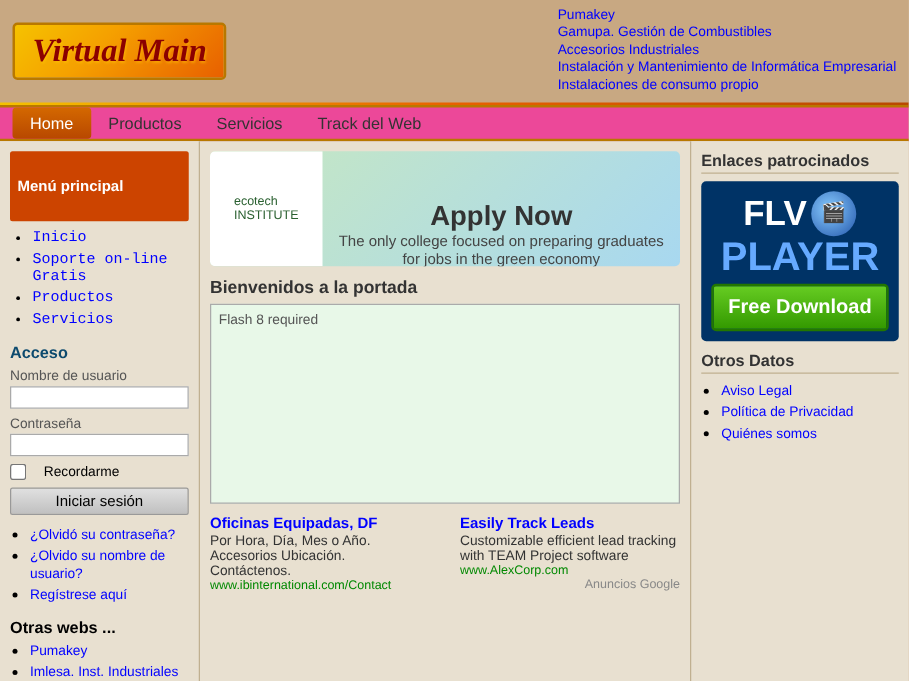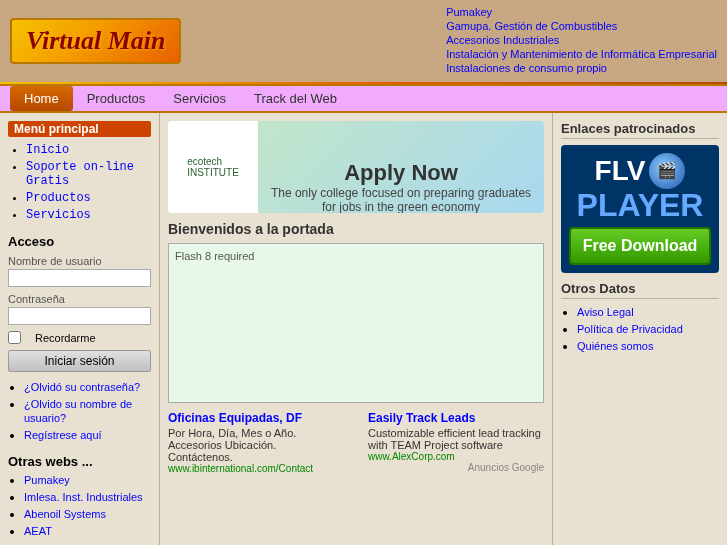--- a/index.html
+++ b/index.html
@@ -7,36 +7,36 @@
 
     
     #header { background: #c8a882; padding: 6px 10px; display: flex; align-items: center; justify-content: space-between; }
     #logo { background: linear-gradient(135deg, #f5c200 0%, #f5a000 40%, #e86000 100%); border-radius: 4px; padding: 6px 14px; border: 2px solid #b87800; }
     #logo-text { font-family: Georgia, serif; font-size: 26px; font-style: italic; color: #8b0000; font-weight: bold; text-shadow: 1px 1px 2px rgba(255,200,0,0.5); }
     #top-links { font-size: 11px; list-style: none; }
     #top-links li { margin-bottom: 2px; }
     #top-links a { color: #00f; text-decoration: none; }
 
     
-    #navbar { background: #f0abfc; border-top: 2px solid #b87800; border-bottom: 2px solid #b87800; padding: 0 10px; display: flex; align-items: center; gap: 0; }
+    #navbar { background: #ec4899; border-top: 2px solid #b87800; border-bottom: 2px solid #b87800; padding: 0 10px; display: flex; align-items: center; gap: 0; }
     .nav-item { padding: 5px 14px; font-size: 13px; color: #333; cursor: pointer; text-decoration: none; }
     .nav-item.active { background: linear-gradient(to bottom, #d46800, #b84800); color: #fff; border-radius: 3px; }
 
     
     #main { display: flex; gap: 0; background: #e8e0d0; min-height: 400px; }
 
     
     #sidebar { width: 160px; min-width: 160px; background: #e8e0d0; padding: 8px; border-right: 1px solid #c0b090; }
-    .sidebar-menu-title { background: #cc4400; color: #fff; font-weight: bold; font-size: 12px; padding: 1px 6px; border-radius: 2px; margin-bottom: 6px; }
+    .sidebar-menu-title { background: #cc4400; color: #fff; font-weight: bold; font-size: 12px; padding: 21px 6px; border-radius: 2px; margin-bottom: 6px; }
     .sidebar-menu ul { list-style: disc; padding-left: 18px; font-family: Liberation Mono, monospace; }
     .sidebar-menu ul li { margin-bottom: 3px; }
     .sidebar-menu ul li a { color: #00f; text-decoration: none; font-size: 12px; }
 
     .sidebar-section { margin-top: 12px; }
-    .sidebar-section-title { font-weight: bold; font-size: 13px; color: #000000; margin-bottom: 6px; }
+    .sidebar-section-title { font-weight: bold; font-size: 13px; color: #0c4a6e; margin-bottom: 6px; }
     .sidebar-label { font-size: 11px; color: #555; margin-bottom: 2px; }
     .sidebar-input { width: 100%; border: 1px solid #aaa; padding: 2px 4px; font-size: 11px; margin-bottom: 6px; background: #fff; }
     .sidebar-checkbox-row { display: flex; align-items: center; gap: 14px; margin-bottom: 6px; font-size: 11px; }
     .sidebar-btn { background: linear-gradient(to bottom, #e0e0e0, #c0c0c0); border: 1px solid #999; padding: 3px 10px; font-size: 12px; cursor: pointer; border-radius: 2px; width: 100%; margin-bottom: 8px; }
     .sidebar-links { list-style: disc; padding-left: 16px; margin-bottom: 4px; }
     .sidebar-links li { margin-bottom: 3px; }
     .sidebar-links a { color: #00f; font-size: 11px; text-decoration: none; }
     .sidebar-other-title { font-weight: bold; font-size: 13px; margin-top: 12px; margin-bottom: 4px; }
 
     

